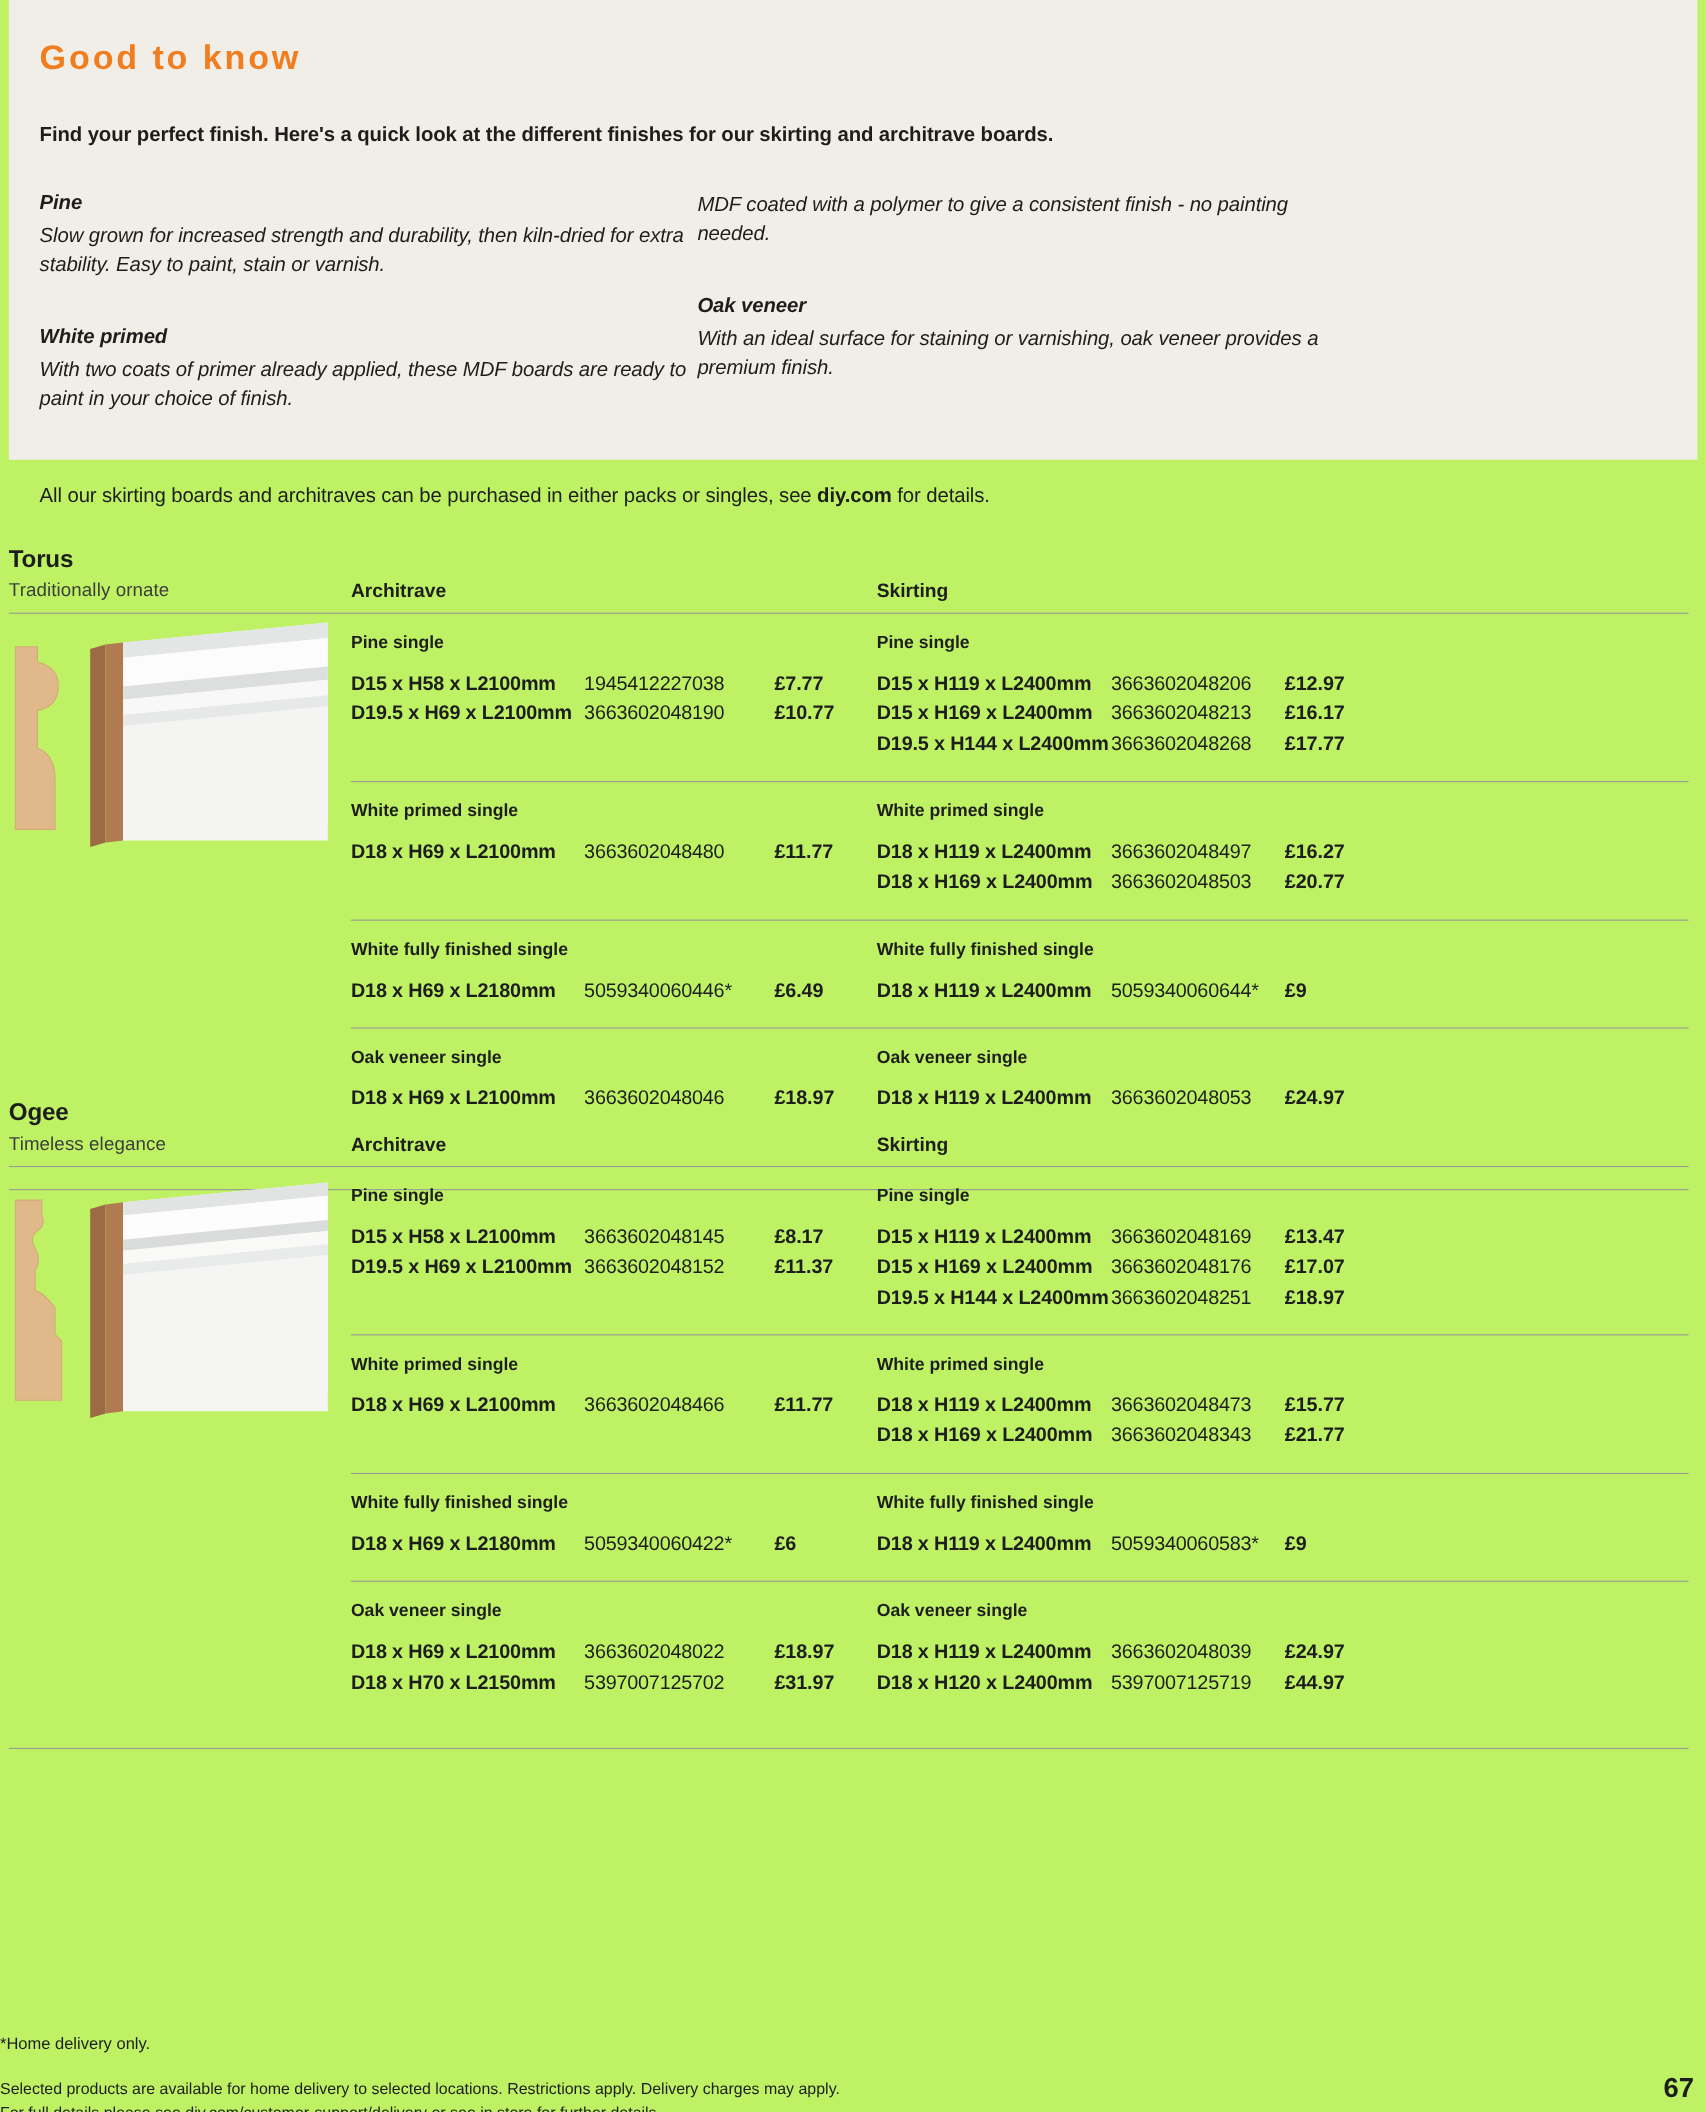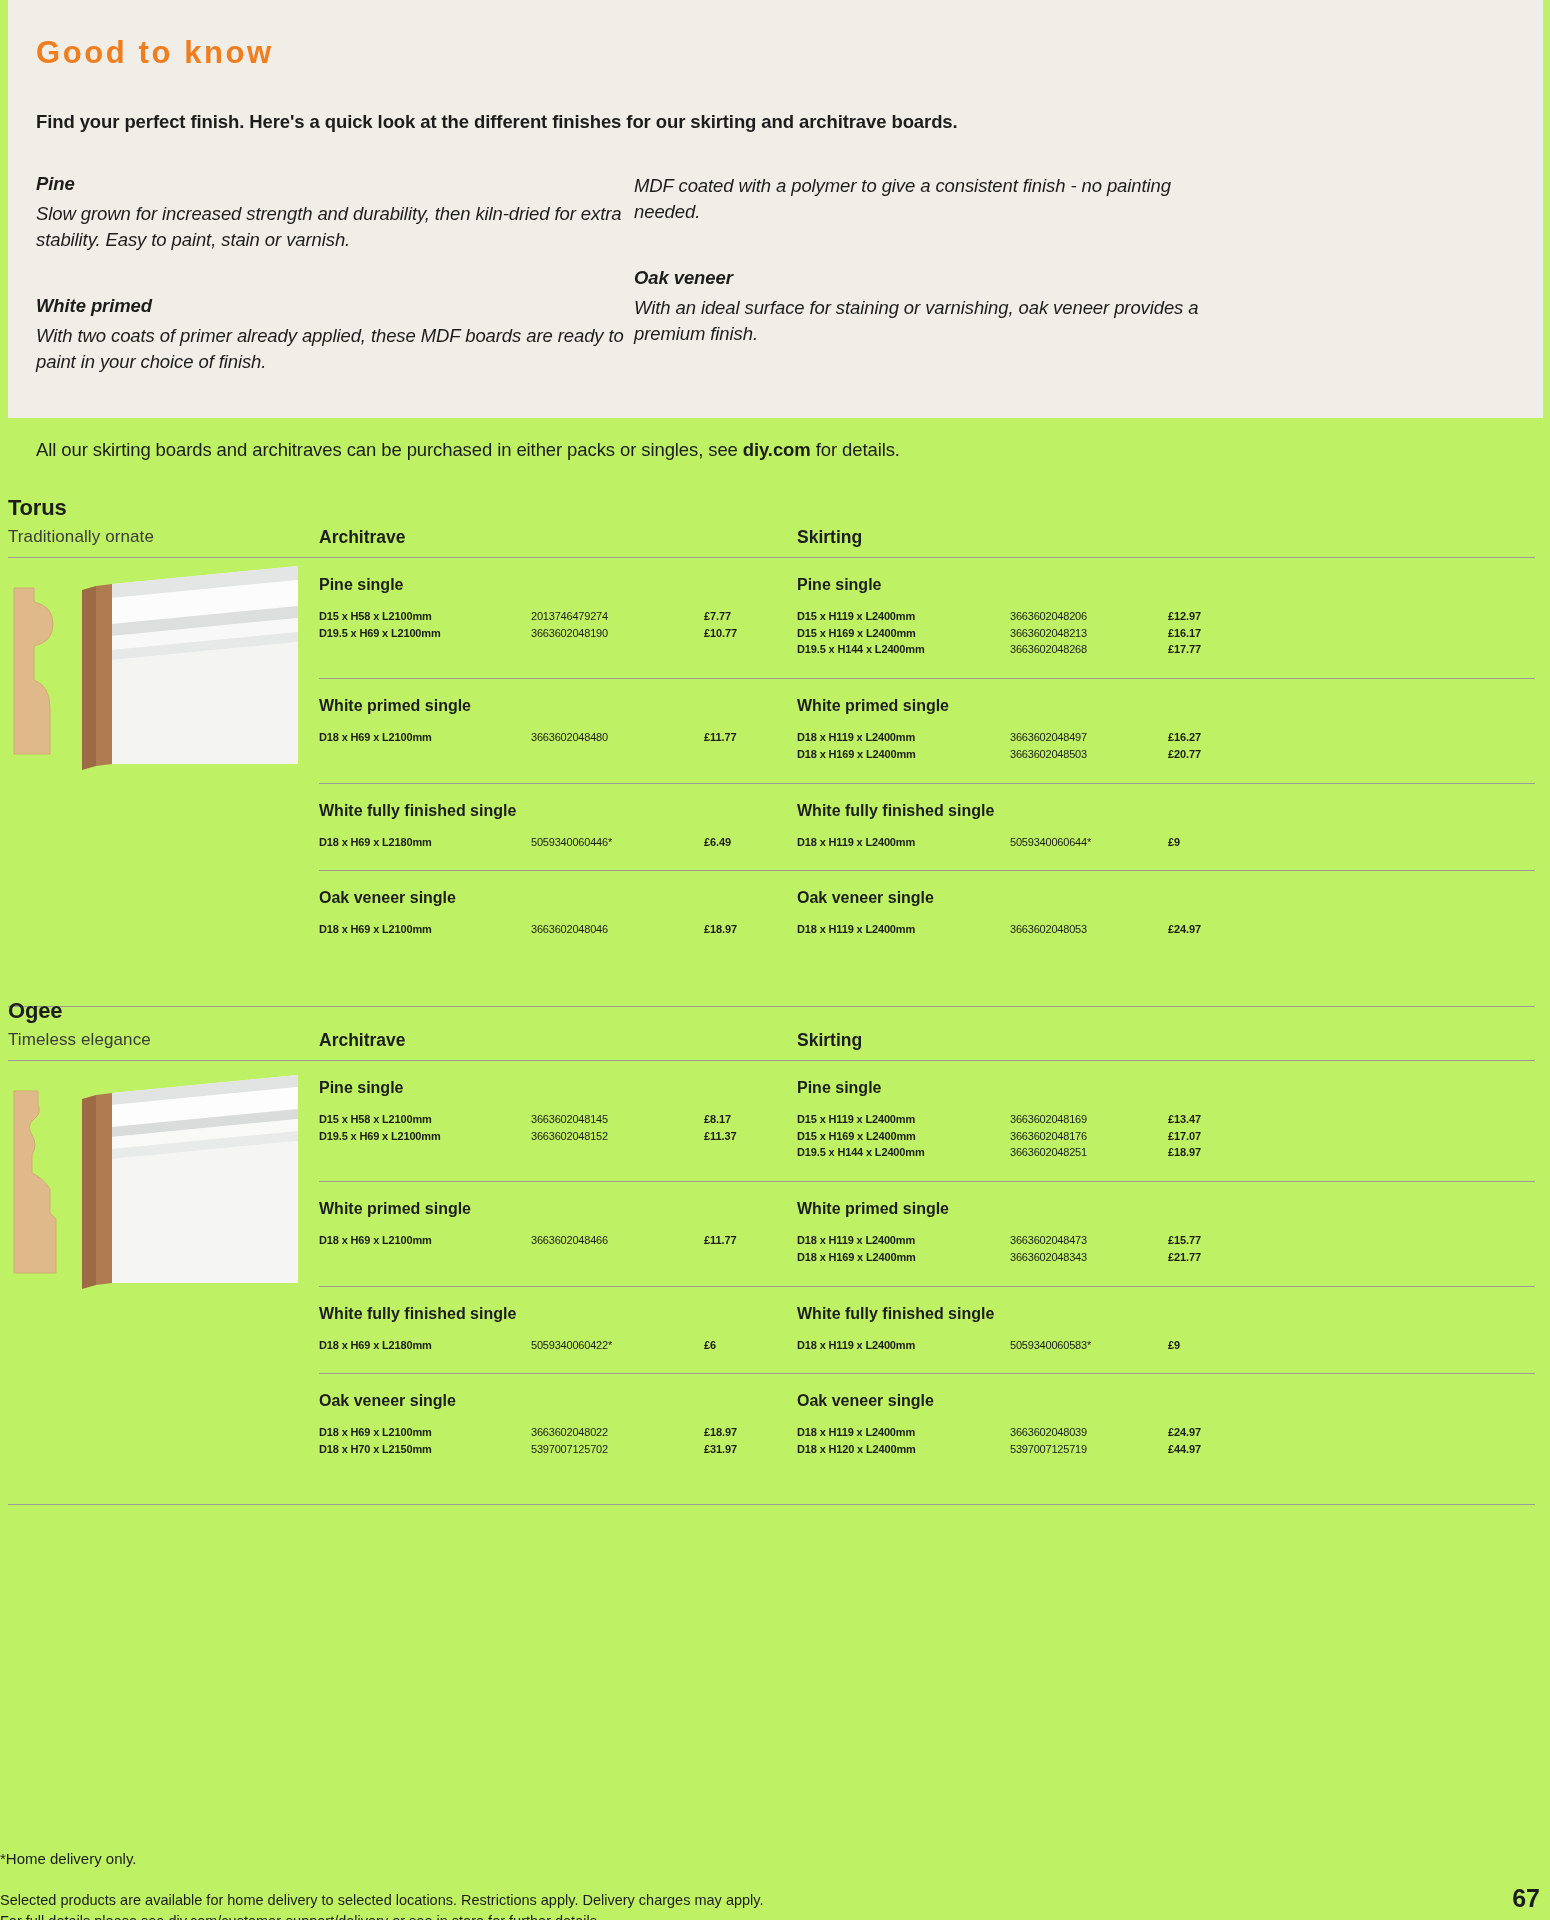--- a/index.html
+++ b/index.html
@@ -99,21 +99,21 @@
   }
   .grp:last-child { border-bottom: none; }
   .grp-half { width: 478px; padding: 18px 0 20px 0; }
   .grp-half.right { width: 738px; padding-left: 0; }
   .grp-half.right .gtitle, .grp-half.right .line { margin-left: 0; }
 
   .gtitle {
     font-size: 16px; font-weight: bold; color: #1d1d1b; margin-bottom: 14px;
   }
   .line {
-    display: flex; align-items: baseline; font-size: 11px; line-height: 1.52;
+    display: flex; align-items: baseline; font-size: 18px; line-height: 1.52;
   }
   .dim  { width: 212px; font-weight: bold; color: #1d1d1b; letter-spacing: -0.15px; }
   .code { width: 173px; color: #1d1d1b; letter-spacing: -0.2px; }
   .price{ font-weight: bold; color: #1d1d1b; letter-spacing: -0.1px; }
   .grp-half.right .dim  { width: 213px; }
   .grp-half.right .code { width: 158px; }
 
   .sec-endrule { border-top: 1.6px solid #9a9a9a; }
 
   
@@ -196,21 +196,21 @@
         </svg>
       </div>
 
       <div class="rows">
 
         <div class="grp">
           <div class="grp-half">
             <div class="gtitle">Pine single</div>
             <div class="line">
               <span class="dim">D15 x H58 x L2100mm</span>
-              <span class="code">2013746479274</span>
+              <span class="code">1945412227038</span>
               <span class="price">£7.77</span>
             </div>
             <div class="line">
               <span class="dim">D19.5 x H69 x L2100mm</span>
               <span class="code">3663602048190</span>
               <span class="price">£10.77</span>
             </div>
           </div>
           <div class="grp-half right">
             <div class="gtitle">Pine single</div>

